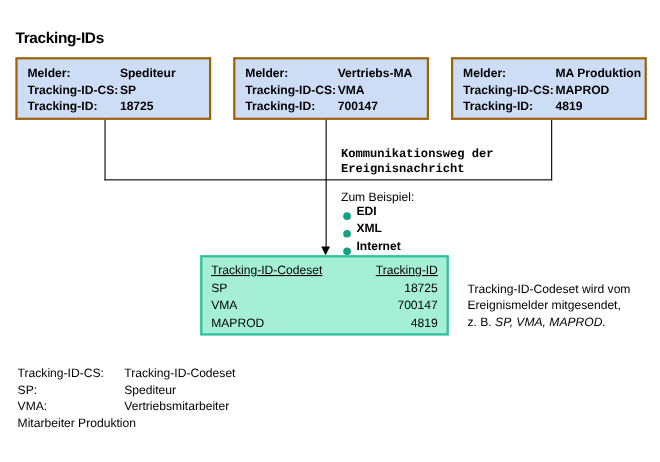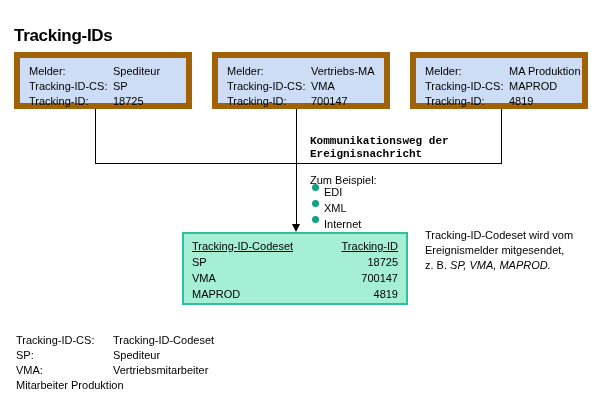--- a/index.html
+++ b/index.html
@@ -14,33 +14,34 @@
     position: relative;
     width: 600px;
     height: 420px;
     background: #ffffff;
     overflow: hidden;
   }
   .abs { position: absolute; }
 
   
   .section-title {
-    font-size: 17px;
+    font-size: 14px;
     font-weight: bold;
     color: #000000;
     letter-spacing: -0.3px;
     white-space: nowrap;
   }
 
   
   .id-box {
     box-sizing: border-box;
     background: #cdddf5;
-    border: 6px solid #a16207;
+    border: 2px solid #a16207;
     padding: 6px 8px 6px 9px;
+    font-weight: bold;
   }
   .id-row {
     display: flex;
     font-size: 11px;
     color: #000000;
     line-height: 15px;
     white-space: nowrap;
   }
   .id-key { width: 84px; flex: 0 0 84px; }
   .id-val { flex: 1 1 auto; }
@@ -71,25 +72,26 @@
     white-space: nowrap;
   }
   .example-label {
     font-size: 11px;
     color: #000000;
     line-height: 14px;
     white-space: nowrap;
   }
   .bullet-item {
     display: flex;
-    align-items: flex-start;
+    align-items: flex-end;
     font-size: 11px;
     color: #000000;
     line-height: 16px;
     white-space: nowrap;
+    font-weight: bold;
   }
   .bullet-dot {
     width: 7px;
     height: 7px;
     border-radius: 50%;
     background: #14a085;
     margin-right: 5px;
     flex: 0 0 7px;
   }
 
@@ -232,21 +234,21 @@
     <div class="eh-row">
       <span class="eh-c1">VMA</span>
       <span class="eh-c2">700147</span>
     </div>
     <div class="eh-row">
       <span class="eh-c1">MAPROD</span>
       <span class="eh-c2">4819</span>
     </div>
   </div>
 
-  <div class="abs" style="left:425px; top:228px;">
+  <div class="abs" style="left:425px; top:256px;">
     <div class="note">Tracking-ID-Codeset wird vom</div>
     <div class="note">Ereignismelder mitgesendet,</div>
     <div class="note"><span>z. B. </span><i>SP, VMA, MAPROD.</i></div>
   </div>
 
   <div class="abs" style="left:16px; top:333px;">
     <div class="legend-row">
       <span class="legend-term">Tracking-ID-CS:</span>
       <span class="legend-def">Tracking-ID-Codeset</span>
     </div>

